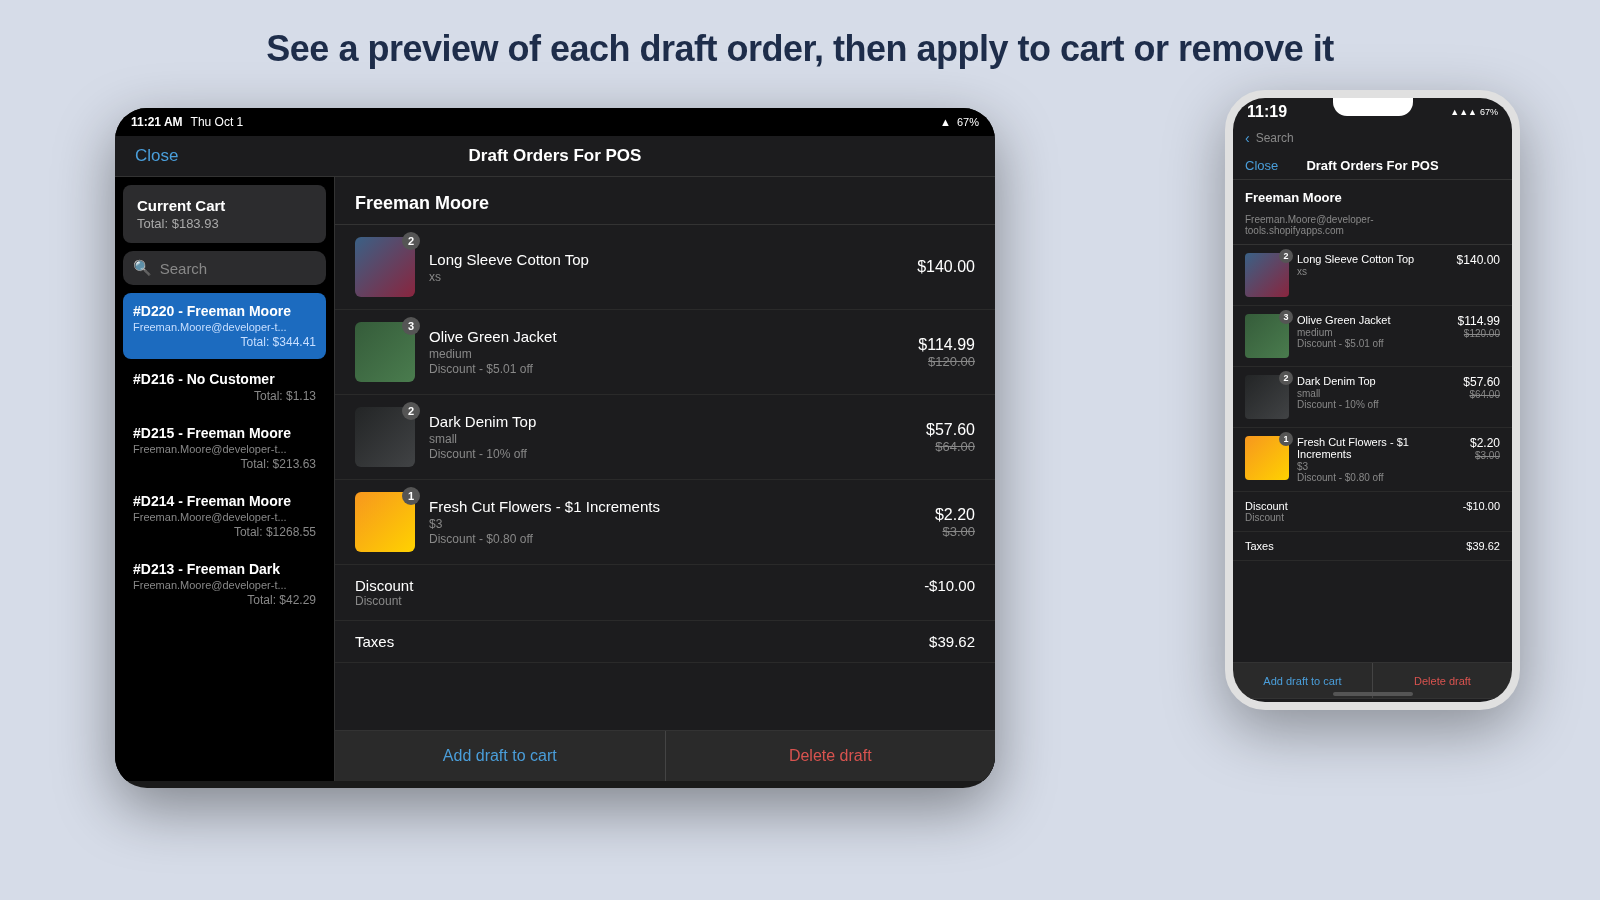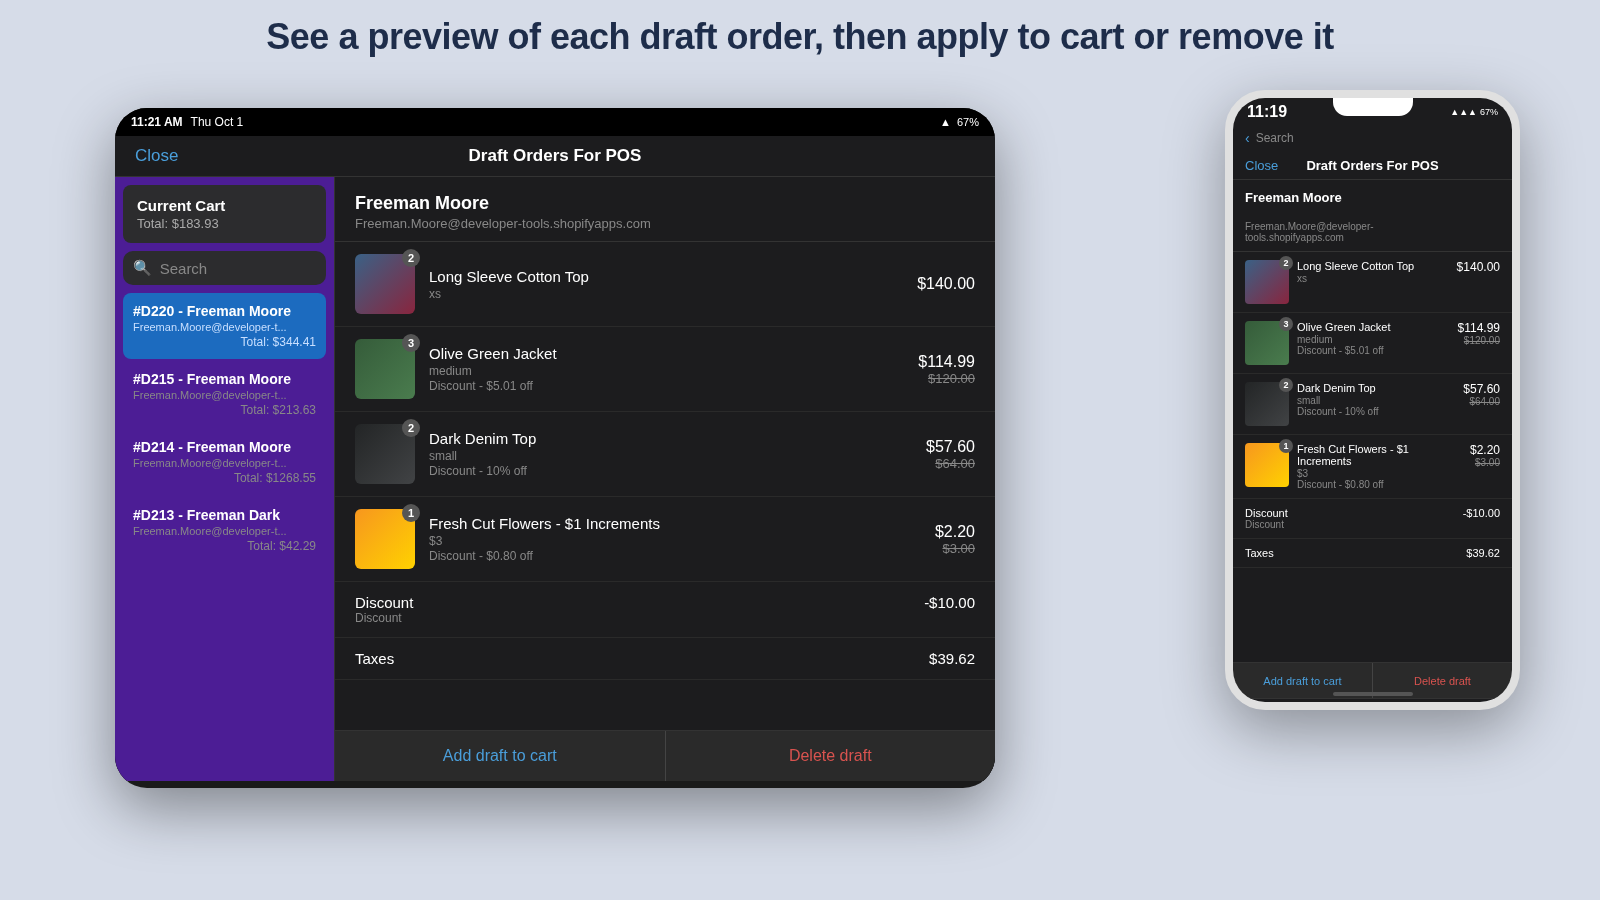--- a/index.html
+++ b/index.html
@@ -8,21 +8,21 @@
       font-family: -apple-system, BlinkMacSystemFont, 'Segoe UI', sans-serif;
       width: 1600px;
       height: 900px;
       overflow: hidden;
       position: relative;
     }
 
     
     .page-header {
       text-align: center;
-      padding: 16px 0 20px;
+      padding: 28px 0 20px;
     }
     .page-header h1 {
       font-size: 36px;
       font-weight: 800;
       color: #1e2d4a;
       letter-spacing: -0.5px;
     }
 
     
     .tablet-wrapper {
@@ -77,21 +77,21 @@
     
     .tablet-body {
       display: flex;
       height: calc(100% - 28px - 48px);
       background: #1c1c1e;
     }
 
     
     .sidebar {
       width: 220px;
-      background: #4c1d95;
+      background: #000000;
       border-right: 1px solid #333;
       display: flex;
       flex-direction: column;
       gap: 0;
       overflow-y: auto;
     }
 
     .current-cart-item {
       background: #2c2c2e;
       padding: 12px 14px;
@@ -369,21 +369,21 @@
       height: calc(100% - 28px - 30px - 34px - 30px);
       overflow-y: auto;
       padding-bottom: 8px;
     }
 
     .phone-customer-header {
       padding: 10px 12px 8px;
       border-bottom: 1px solid #333;
     }
     .phone-customer-name { color: #fff; font-size: 13px; font-weight: 700; }
-    .phone-customer-email { color: #888; font-size: 10px; margin-top: 16px; }
+    .phone-customer-email { color: #888; font-size: 10px; margin-top: 9px; }
 
     .phone-item-row {
       display: flex;
       align-items: flex-start;
       padding: 8px 12px;
       border-bottom: 1px solid #2a2a2a;
       gap: 8px;
     }
     .phone-item-img-wrapper {
       position: relative;
@@ -526,20 +526,25 @@
         <span>Search</span>
       </div>
 
       <div id="tablet-orders-list">
           <div class="order-item selected">
       <div class="order-id">#D220 - Freeman Moore</div>
       <div class="order-email">Freeman.Moore@developer-t...</div>
       <div class="order-total">Total: $344.41</div>
     </div>
           <div class="order-item">
+      <div class="order-id">#D216 - No Customer</div>
+
+      <div class="order-total">Total: $1.13</div>
+    </div>
+          <div class="order-item">
       <div class="order-id">#D215 - Freeman Moore</div>
       <div class="order-email">Freeman.Moore@developer-t...</div>
       <div class="order-total">Total: $213.63</div>
     </div>
           <div class="order-item">
       <div class="order-id">#D214 - Freeman Moore</div>
       <div class="order-email">Freeman.Moore@developer-t...</div>
       <div class="order-total">Total: $1268.55</div>
     </div>
           <div class="order-item">
@@ -547,21 +552,20 @@
       <div class="order-email">Freeman.Moore@developer-t...</div>
       <div class="order-total">Total: $42.29</div>
     </div>
         </div>
     </div>
 
     <div class="main-content">
 
       <div class="customer-header">
         <div class="customer-name">Freeman Moore</div>
-        <div class="customer-email">Freeman.Moore@developer-tools.shopifyapps.com</div>
       </div>
 
       <div class="items-list">
         <div id="tablet-items-list">
             <div class="item-row">
       <div class="item-img-wrapper">
         <div class="item-img img-blue"></div>
         <div class="item-badge">2</div>
       </div>
       <div class="item-details">

